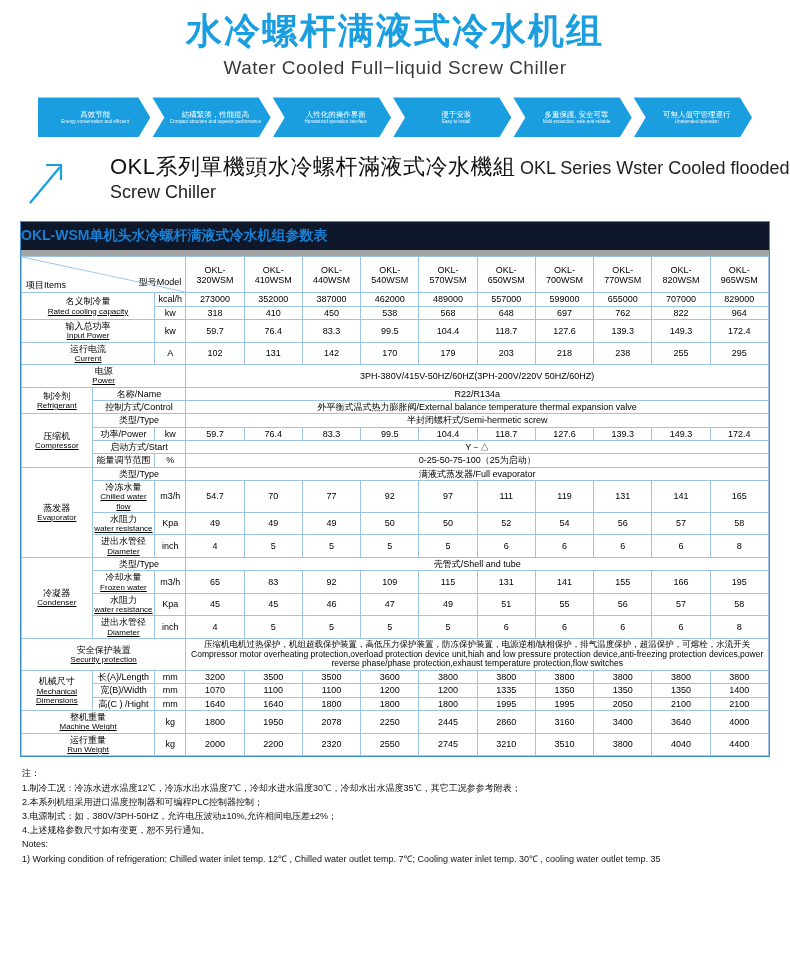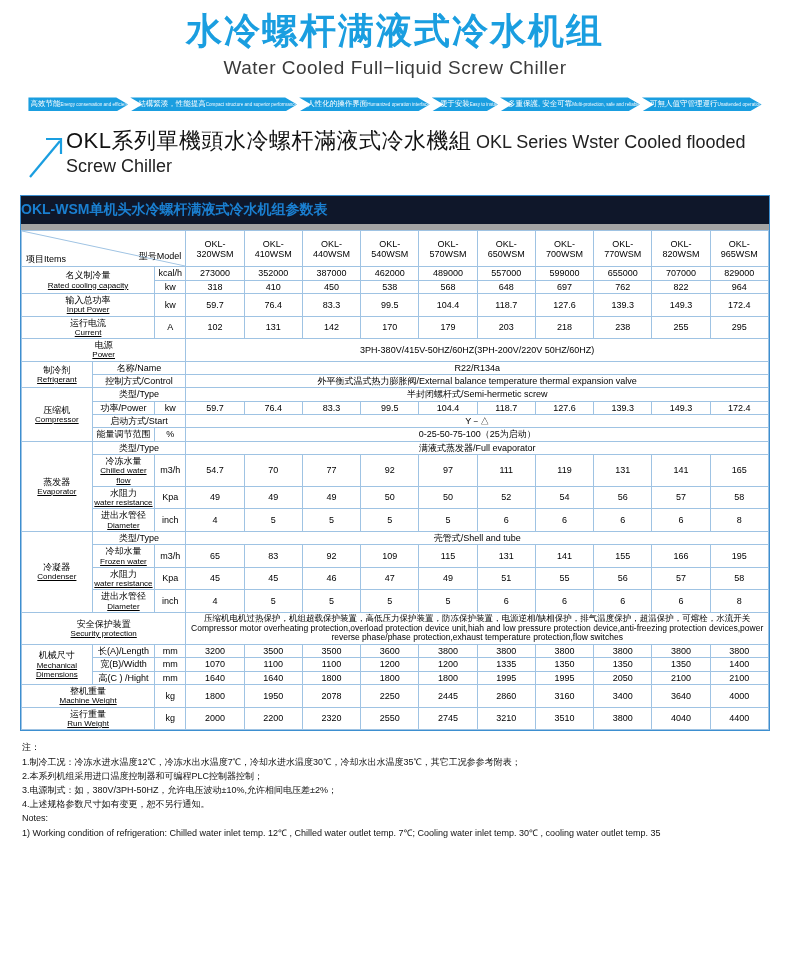--- a/index.html
+++ b/index.html
@@ -35,40 +35,41 @@
   .arrow-row {
     display:flex;
     justify-content:center;
     align-items:center;
     margin-top:18px;
     gap:2px;
     padding:0 38px;
   }
   .arrow {
     position:relative;
-    height:14px;
+    height:40px;
     flex:1 1 0;
     background:#1a9ee0;
     display:flex;
-    flex-direction:row;
+    flex-direction:column;
     align-items:center;
     justify-content:center;
     color:#fff;
     clip-path: polygon(0 0, calc(100% - 12px) 0, 100% 50%, calc(100% - 12px) 100%, 0 100%, 12px 50%);
     padding-left:8px;
   }
   .arrow:first-child { clip-path: polygon(0 0, calc(100% - 12px) 0, 100% 50%, calc(100% - 12px) 100%, 0 100%); padding-left:2px;}
   .arrow .a-cn { font-size:7.5px; line-height:1.1; white-space:nowrap; }
   .arrow .a-en { font-size:4.6px; line-height:1.1; white-space:nowrap; opacity:.95; }
 
   
   .sect {
     display:flex;
     align-items:flex-start;
     margin:16px 0 0 26px;
+    gap:44px;
   }
   .sect .arrow-icon { width:40px; height:52px; flex:0 0 40px; margin-top:2px;}
   .sect .stext .s-cn { font-size:22px; color:#111; line-height:1.25; letter-spacing:.5px;}
   .sect .stext .s-en { font-size:18px; color:#222; line-height:1.3; margin-top:2px;}
 
   
   .tbl-wrap { margin:14px 20px 0 20px; border:1px solid #3d8fd0; }
   .tbl-title {
     background:#0f172a;
     color:#1a7fd0;

